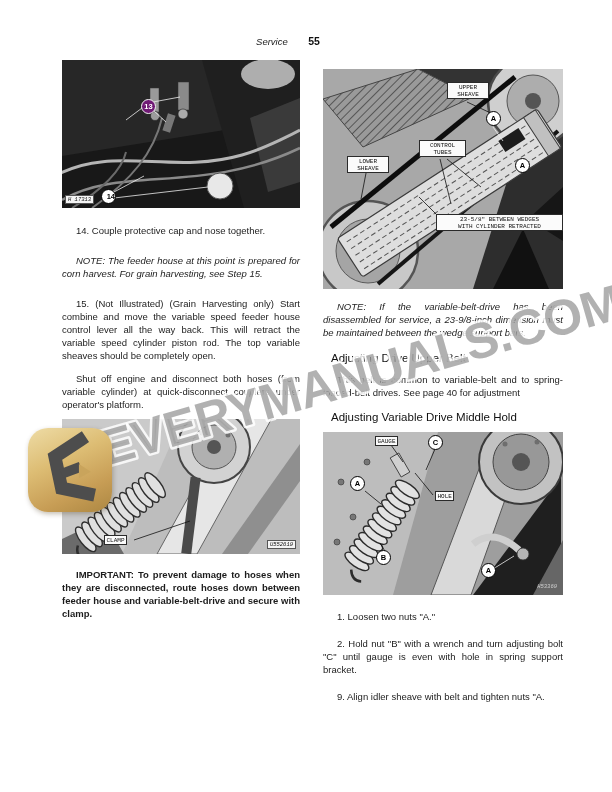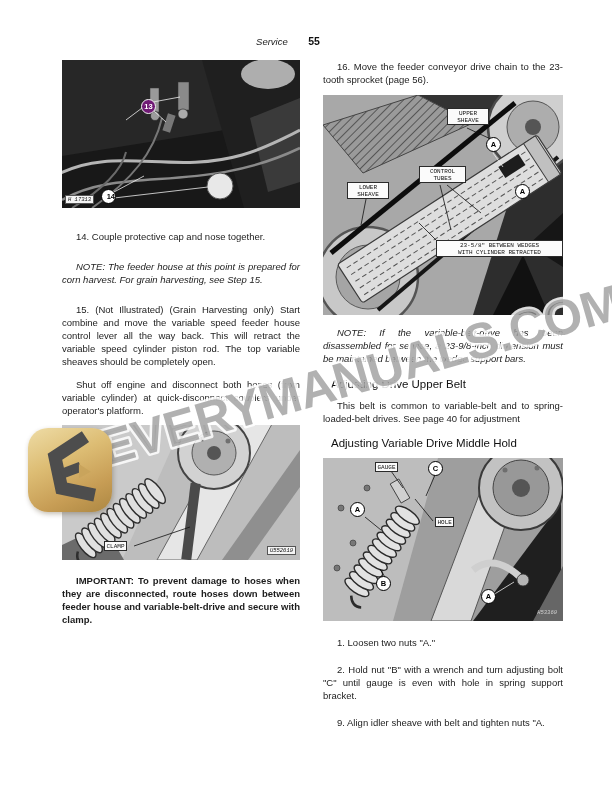--- a/index.html
+++ b/index.html
@@ -87,21 +87,21 @@
       </svg>
       <div class="callout dark" style="left:79px;top:39px;">
         <span>13</span>
       </div>
       <div class="callout" style="left:39px;top:129px;justify-content:flex-end;">
         <span>14</span>
       </div>
       <div class="pid" style="left:3px;bottom:4px;">H 17313</div>
     </div>
 
-    <p class="body-text" style="margin-top:22px;">14. Couple protective cap and nose together.</p>
+    <p class="body-text" style="margin-top:16px;">14. Couple protective cap and nose together.</p>
     <p class="body-text note" style="margin-top:17px;">NOTE: The feeder house at this point is prepared for corn harvest. For grain harvesting, see Step 15.</p>
     <p class="body-text" style="margin-top:17px;">15. (Not Illustrated) (Grain Harvesting only) Start combine and move the variable speed feeder house control lever all the way back. This will retract the variable speed cylinder piston rod. The top variable sheaves should be completely open.</p>
     <p class="body-text" style="margin-top:10px;">Shut off engine and disconnect both hoses (from variable cylinder) at quick-disconnect couplers under operator's platform.</p>
 
     <div class="photo" style="height:135px;margin-top:8px;background:#bdbdbd;">
       <svg width="238" height="135" viewBox="0 0 238 135">
         <rect width="238" height="135" fill="#bdbdbd"></rect>
         <polygon points="0,0 120,0 60,135 0,135" fill="#cacaca"></polygon>
         <polygon points="95,135 175,-10 215,-10 135,135" fill="#e6e6e6" stroke="#666" stroke-width="1"></polygon>
         <polygon points="160,135 238,25 238,62 186,135" fill="#8f8f8f"></polygon>
@@ -133,21 +133,20 @@
       </svg>
       <div class="pl" style="left:42px;top:116px;">CLAMP</div>
       <div class="pid" style="right:4px;bottom:5px;">U552619</div>
     </div>
 
     <p class="body-text imp" style="margin-top:14px;">IMPORTANT: To prevent damage to hoses when they are disconnected, route hoses down between feeder house and variable-belt-drive and secure with clamp.</p>
   </div>
 
   <div class="col col-right">
 
-    <p class="body-text">16. Move the feeder conveyor drive chain to the 23-tooth sprocket (page 56).</p>
 
     <div class="photo" style="height:220px;margin-top:9px;background:#a8a8a8;">
       <svg width="240" height="220" viewBox="0 0 240 220">
         <defs>
           <pattern id="hatch" width="6" height="6" patternUnits="userSpaceOnUse" patternTransform="rotate(45)">
             <rect width="6" height="6" fill="#9a9a9a"></rect>
             <line x1="0" y1="0" x2="0" y2="6" stroke="#565656" stroke-width="2"></line>
           </pattern>
         </defs>
         <rect width="240" height="220" fill="#a8a8a8"></rect>

